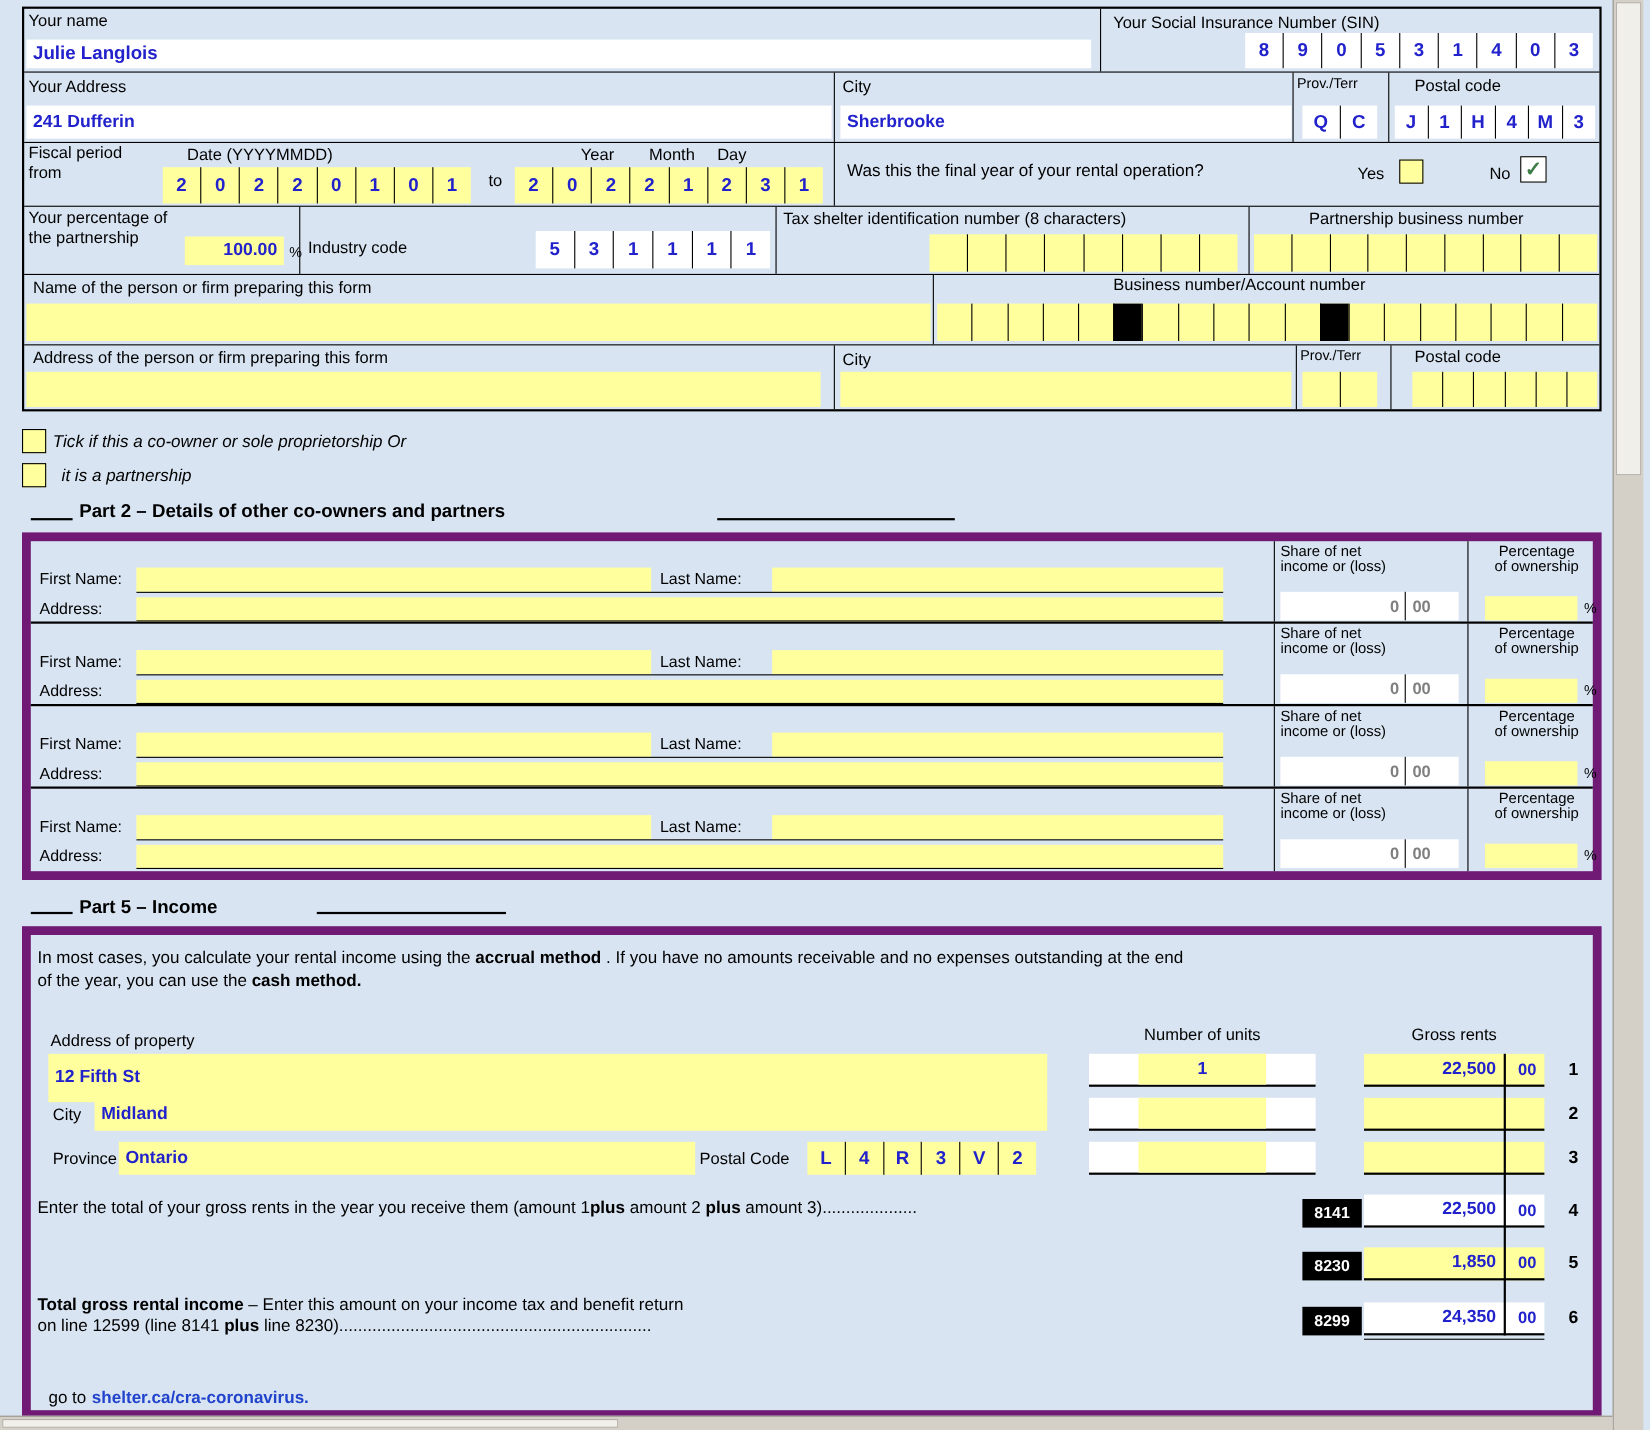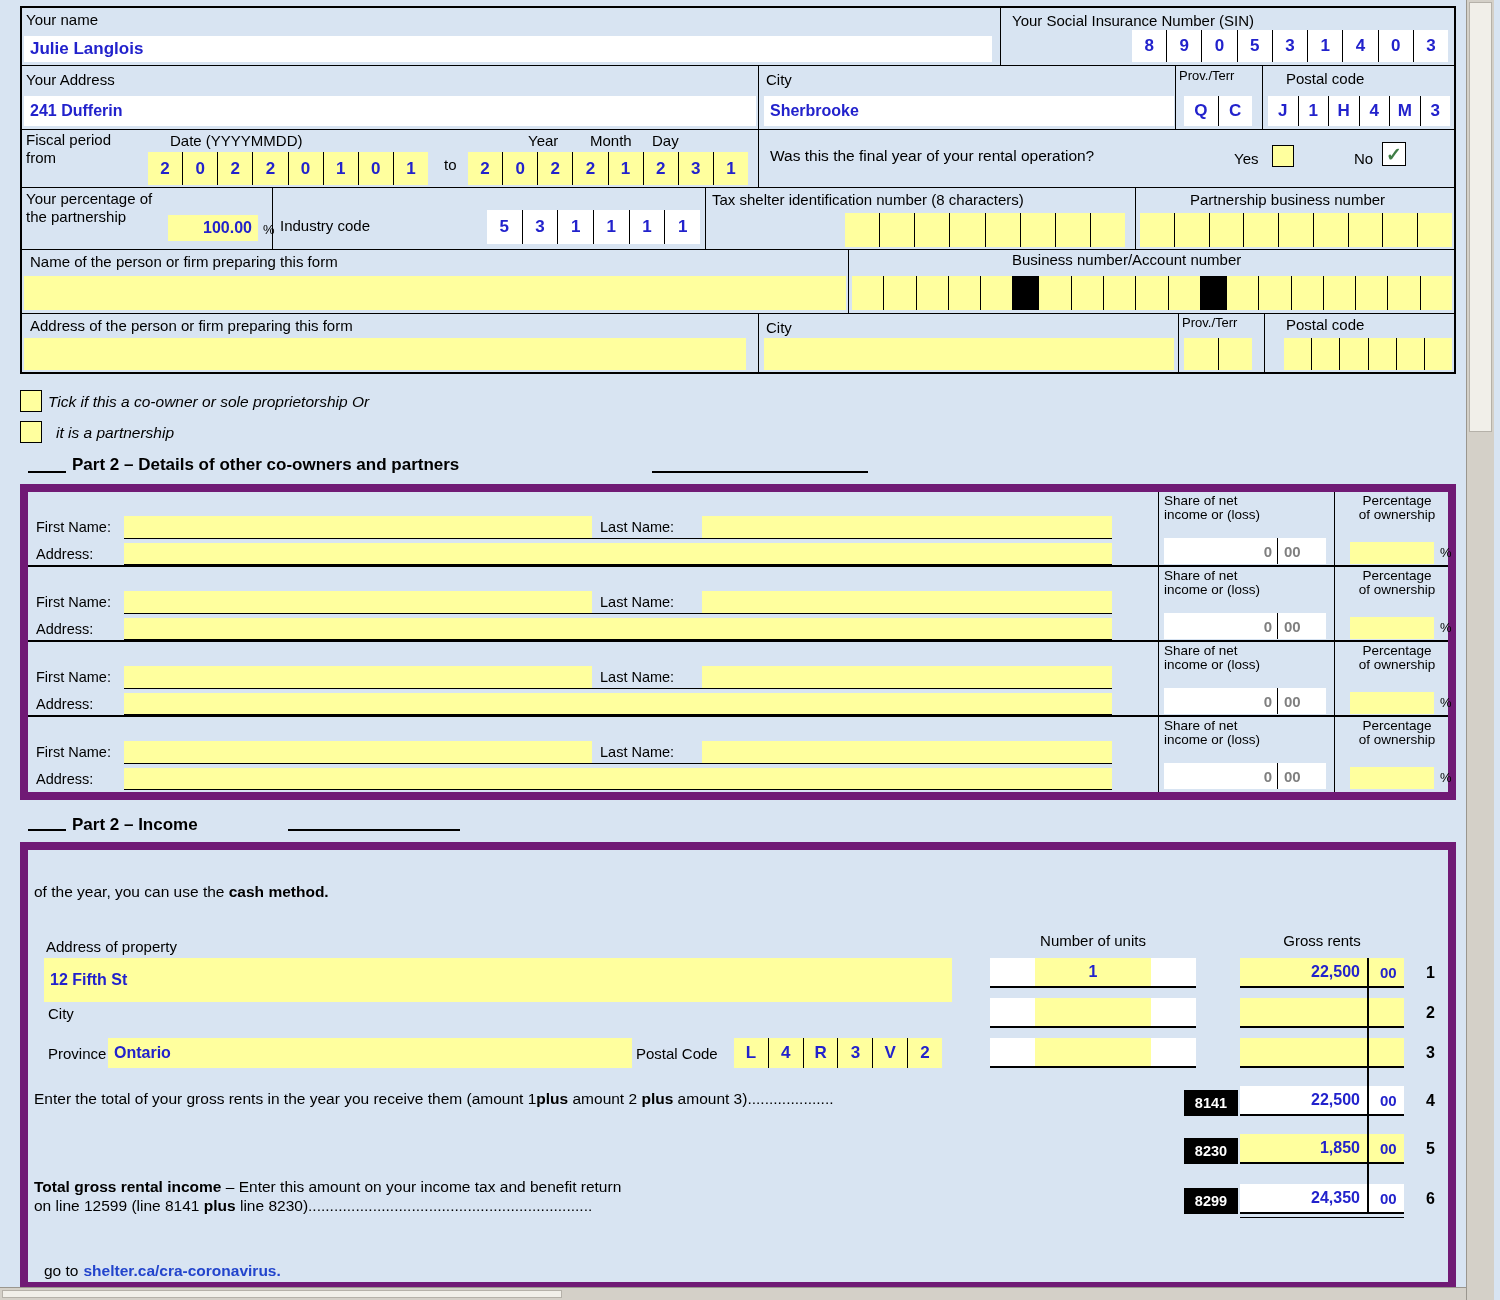--- a/index.html
+++ b/index.html
@@ -326,42 +326,44 @@
       <div class="field" style="left:96px;top:51px;width:988px;height:22px;border-bottom:1px solid #000"></div>
       <div class="sharebox" style="left:1136px;top:46px;width:162px;height:26px">
         <span class="d">0</span>
         <span class="cc">00</span>
       </div>
       <div class="field" style="left:1322px;top:50px;width:84px;height:22px"></div>
       <div class="lbl sm" style="left:1412px;top:53px">%</div>
     </div>
   </div>
 
-  <div class="ptitle" style="left:72px;top:815px">Part 2 – Income</div>
+  <div class="ptitle" style="left:72px;top:815px">Part 5 – Income</div>
   <div class="hline" style="left:28px;top:829px;width:38px"></div>
   <div class="hline" style="left:288px;top:829px;width:172px"></div>
 
   <div class="pbox" style="top:842px;height:448px">
+    <div class="txt" style="left:6px;top:12px"><span>In most cases, you calculate your rental income using the </span><span class="b">accrual method</span><span> . If you have no amounts receivable and no expenses outstanding at the end</span></div>
     <div class="txt" style="left:6px;top:33px"><span>of the year, you can use the </span><span class="b">cash method.</span></div>
 
     <div class="lbl" style="left:18px;top:88px">Address of property</div>
     <div class="lbl" style="left:960px;top:82px;width:210px;text-align:center">Number of units</div>
     <div class="lbl" style="left:1212px;top:82px;width:164px;text-align:center">Gross rents</div>
 
     <div class="field fval" style="left:16px;top:108px;width:908px;height:44px">12 Fifth St</div>
     <div class="units-box" style="top:108px">
       <div class="units-inner">1</div>
     </div>
     <div class="money field" style="left:1212px;top:108px">
       <span class="d">22,500</span>
       <span class="cc">00</span>
     </div>
     <div class="linenum" style="left:1398px;top:114px">1</div>
 
     <div class="lbl" style="left:20px;top:155px">City</div>
+    <div class="field fval" style="left:58px;top:148px;width:866px;height:30px">Midland</div>
     <div class="units-box" style="top:148px">
       <div class="units-inner"></div>
     </div>
     <div class="money field" style="left:1212px;top:148px">
       <span class="d"></span>
       <span class="cc"></span>
     </div>
     <div class="linenum" style="left:1398px;top:154px">2</div>
 
     <div class="lbl" style="left:20px;top:195px">Province</div>

